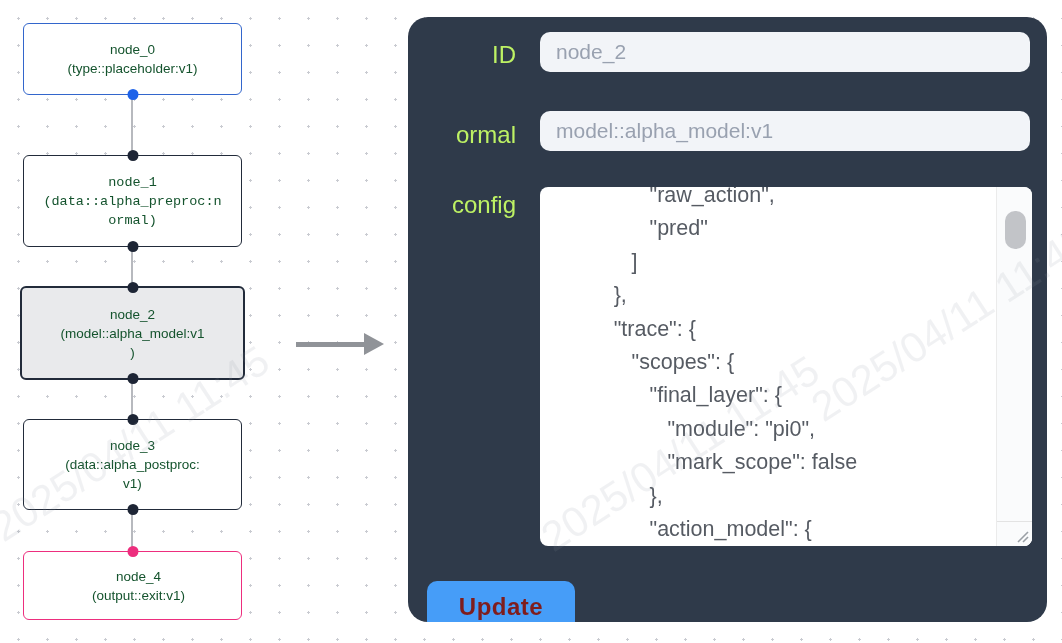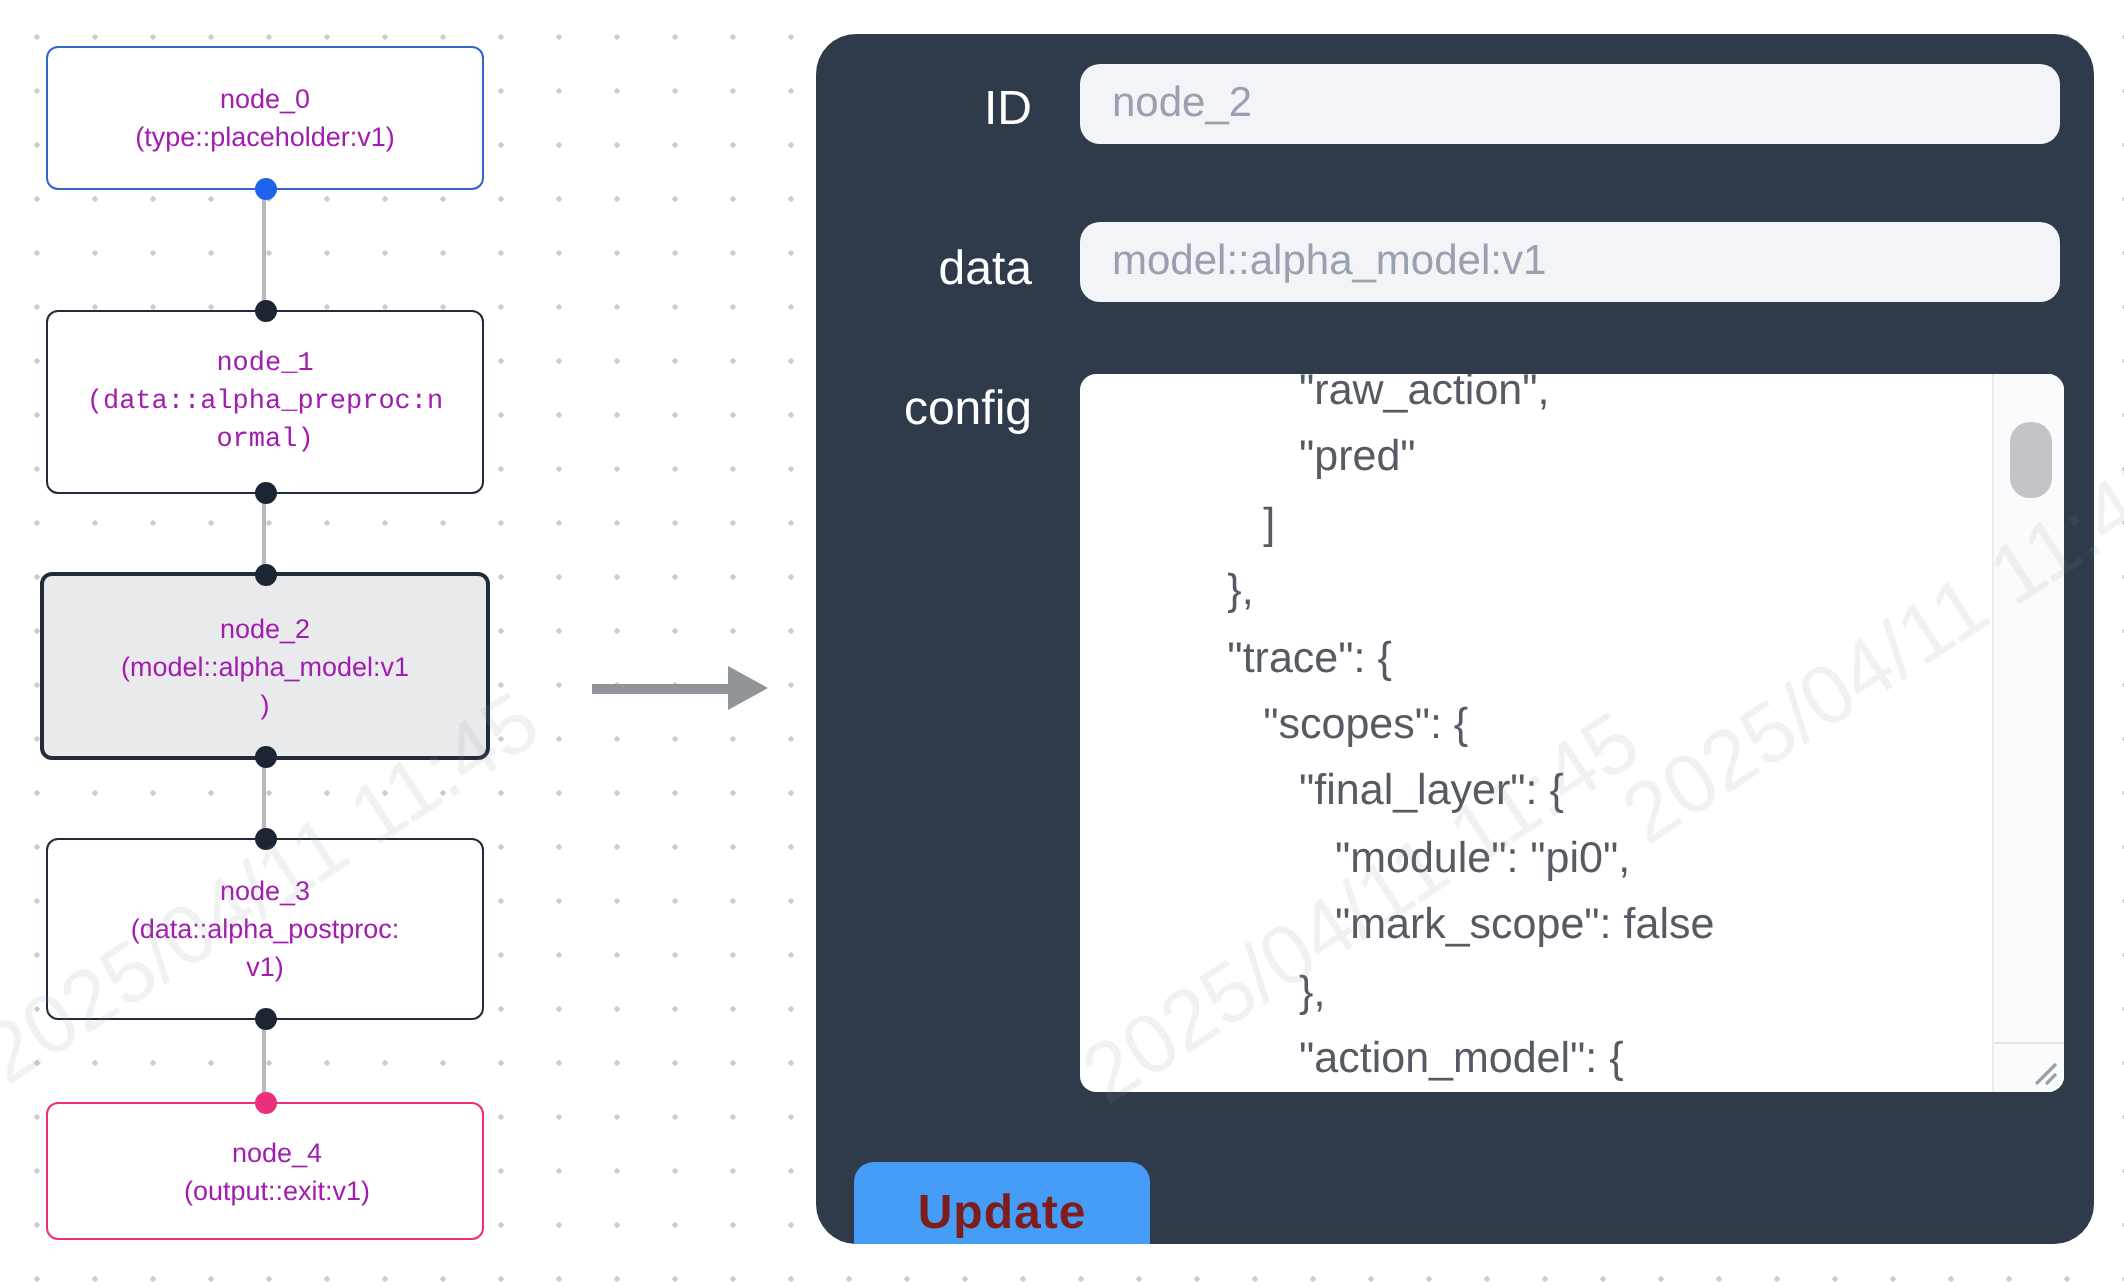--- a/index.html
+++ b/index.html
@@ -9,36 +9,36 @@
     background-image:radial-gradient(circle,#c9cbd1 1.2px,transparent 1.4px);
     background-size:29px 27px;background-position:4px 5px;
   }
   
   .connector{position:absolute;left:131px;width:2px;background:#b7b9be;}
   .flow-node{
     position:absolute;left:23px;width:219px;background:#ffffff;border:1.6px solid #222b3a;
     border-radius:6px;display:flex;flex-direction:column;align-items:center;justify-content:center;
     box-sizing:border-box;z-index:2;
   }
-  .flow-node .nline{font-size:13.5px;line-height:19px;color:#a21caf;text-align:center;white-space:nowrap;}
+  .flow-node .nline{font-size:13.5px;line-height:19px;color:#14532d;text-align:center;white-space:nowrap;}
   .node-input{border-color:#3366cc;}
   .node-selected{left:20px;width:225px;background:#e9eaec;border-width:2.5px;}
   .node-output{border-color:#ed2e7e;padding-left:12px;}
   .port{position:absolute;left:50%;width:11px;height:11px;border-radius:50%;transform:translateX(-50%);background:#1d2535;z-index:3;}
   .port.top{top:-6px;}
   .port.bottom{bottom:-6px;}
   .port.blue{background:#1e63e9;}
   .port.pink{background:#ed2e7e;}
   
   .cfg-label{position:absolute;left:296px;top:298px;width:92px;text-align:center;font-size:28px;color:#1a1a1a;letter-spacing:2px;}
   .arrow-shaft{position:absolute;left:296px;top:342px;width:70px;height:5px;background:#909398;}
   .arrow-head{position:absolute;left:364px;top:333px;width:0;height:0;border-left:20px solid #909398;border-top:11px solid transparent;border-bottom:11px solid transparent;}
   
   .panel{position:absolute;left:408px;top:17px;width:639px;height:605px;background:#2f3a4a;border-radius:20px;overflow:hidden;z-index:2;}
-  .p-label{position:absolute;left:22px;width:86px;text-align:right;font-size:24px;color:#ffffff;}
+  .p-label{position:absolute;left:22px;width:86px;text-align:right;font-size:24px;color:#bef264;}
   .p-input{
     position:absolute;left:132px;width:490px;height:40px;box-sizing:border-box;border:none;outline:none;
     background:#f2f4f8;border-radius:10px;padding:0 16px;font-size:21px;color:#99a1b0;
     font-family:"Liberation Sans","DejaVu Sans",sans-serif;
   }
   .config-box{position:absolute;left:132px;top:170px;width:492px;height:359px;background:#ffffff;border-radius:8px;overflow:hidden;}
   .config-content{
     position:absolute;left:0;top:-8px;right:35px;white-space:pre;font-size:21.5px;line-height:33.4px;
     color:#565b63;padding-left:2px;
   }
@@ -101,21 +101,21 @@
   </div>
 
   <div class="arrow-shaft"></div>
   <div class="arrow-head"></div>
 
   <div class="panel">
 
     <label class="p-label" style="top:24px;">ID</label>
     <input class="p-input" style="top: 15px;" readonly="" value="node_2">
 
-    <label class="p-label" style="top:104px;">data</label>
+    <label class="p-label" style="top:104px;">ormal</label>
     <input class="p-input" style="top: 94px;" readonly="" value="model::alpha_model:v1">
 
     <label class="p-label" style="top:174px;">config</label>
 
     <div class="config-box">
       <div class="config-content">                  "raw_action",
                   "pred"
                ]
             },
             "trace": {

